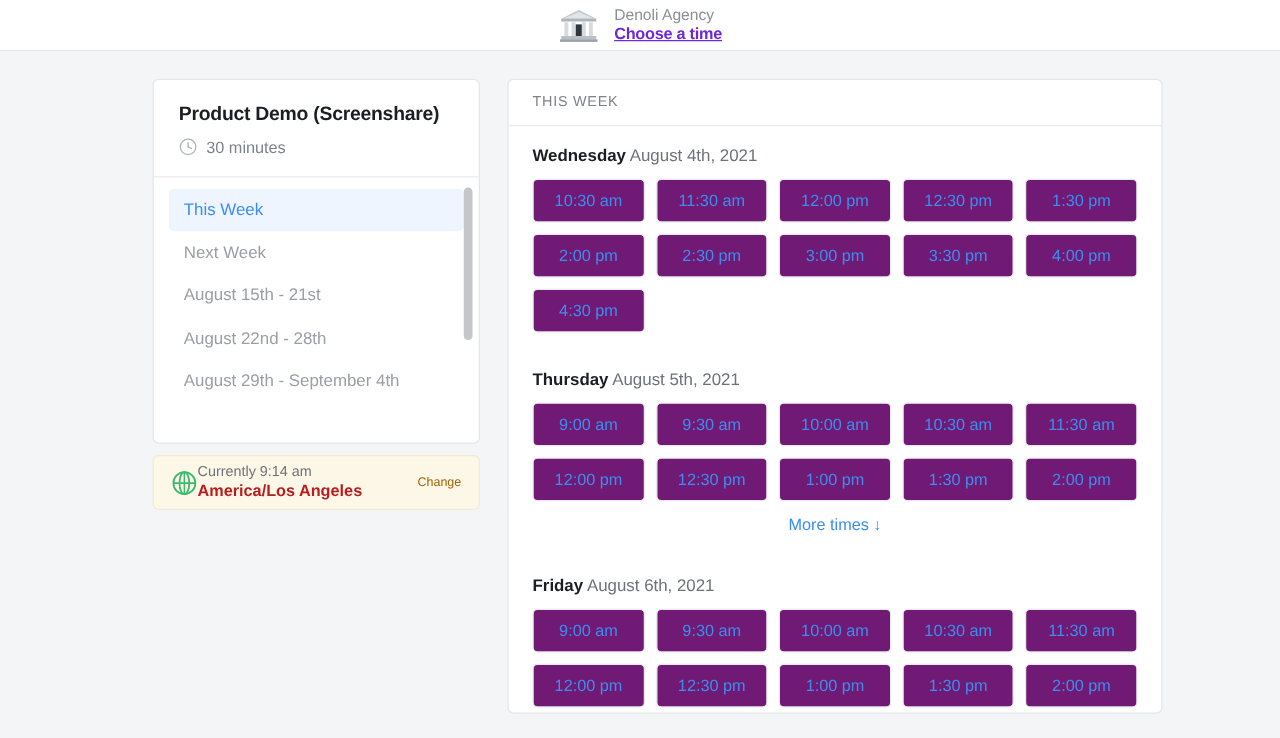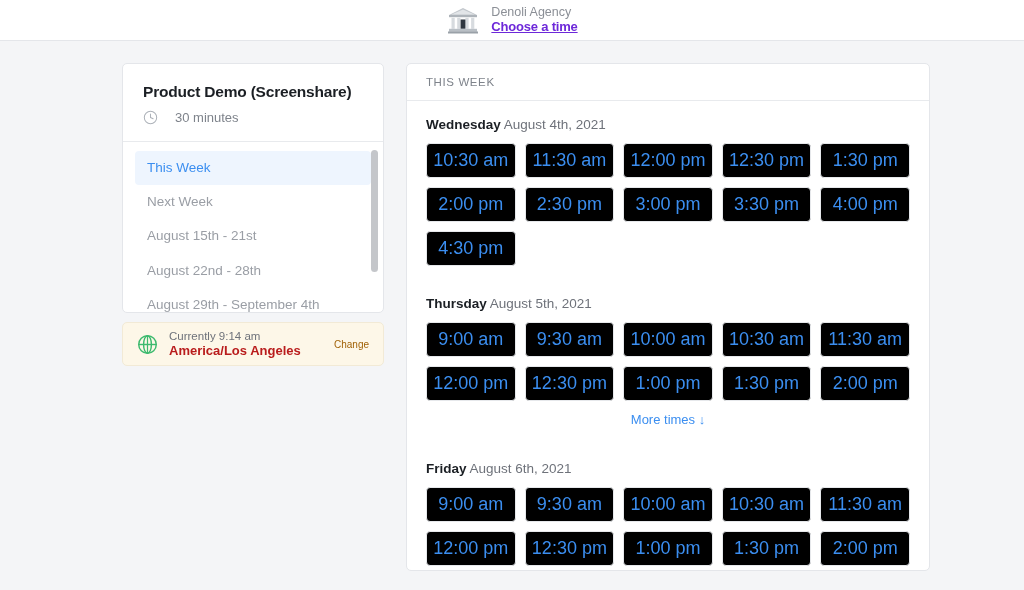--- a/index.html
+++ b/index.html
@@ -34,27 +34,27 @@
   }
 
   
   .left-col { width: 262px; flex: 0 0 262px; }
 
   .event-card {
     background: #ffffff;
     border: 1px solid #e4e6ea;
     border-radius: 5px;
     overflow: hidden;
-    height: 250px;
+    height: 292px;
     display: flex;
     flex-direction: column;
   }
   .event-head { padding: 19px 20px 16px 20px; border-bottom: 1px solid #e8eaed; }
   .event-title { font-size: 15.5px; font-weight: bold; color: #1b1f24; letter-spacing: -0.2px; }
-  .event-duration { display: flex; align-items: center; gap: 17px; margin-top: 9px; }
+  .event-duration { display: flex; align-items: center; gap: 7px; margin-top: 9px; }
   .clock-icon { width: 15px; height: 15px; display: block; flex: 0 0 15px; }
   .event-duration-text { font-size: 13px; color: #7e838b; }
 
   .week-list {
     position: relative;
     flex: 1 1 auto;
     padding: 9px 0 0 0;
     overflow: hidden;
   }
   .week-item {
@@ -83,21 +83,20 @@
   }
 
   .tz-bar {
     margin-top: 9px;
     background: #fdf7e8;
     border: 1px solid #f2ead6;
     border-radius: 5px;
     padding: 10px 14px;
     display: flex;
     align-items: center;
-    gap: 11px;
     height: 44px;
   }
   .globe-icon { width: 21px; height: 21px; flex: 0 0 21px; display: block; }
   .tz-text { flex: 1 1 auto; line-height: 1.25; }
   .tz-now { font-size: 11.5px; color: #6e727a; }
   .tz-zone { font-size: 13px; font-weight: bold; color: #b91c1c; }
   .tz-change { font-size: 10px; color: #a16207; }
 
   
   .slots-panel {
@@ -121,28 +120,28 @@
   .day-group { margin-bottom: 6px; }
   .day-heading { font-size: 13.5px; color: #6e727a; margin-bottom: 11px; }
   .day-heading .dayname { font-weight: bold; color: #1b1f24; }
 
   .slot-grid {
     display: grid;
     grid-template-columns: repeat(5, 1fr);
     gap: 9px;
   }
   .slot {
-    background: #000000;
+    background: #701a75;
     border: 1px solid #e6e8eb;
     border-radius: 4px;
     height: 35px;
     display: flex;
     align-items: center;
     justify-content: center;
-    font-size: 18px;
+    font-size: 13px;
     color: #3b8ef0;
     cursor: pointer;
   }
   .more-times {
     text-align: center;
     font-size: 13px;
     color: #3b8ef0;
     padding: 11px 0 4px 0;
     cursor: pointer;
   }

